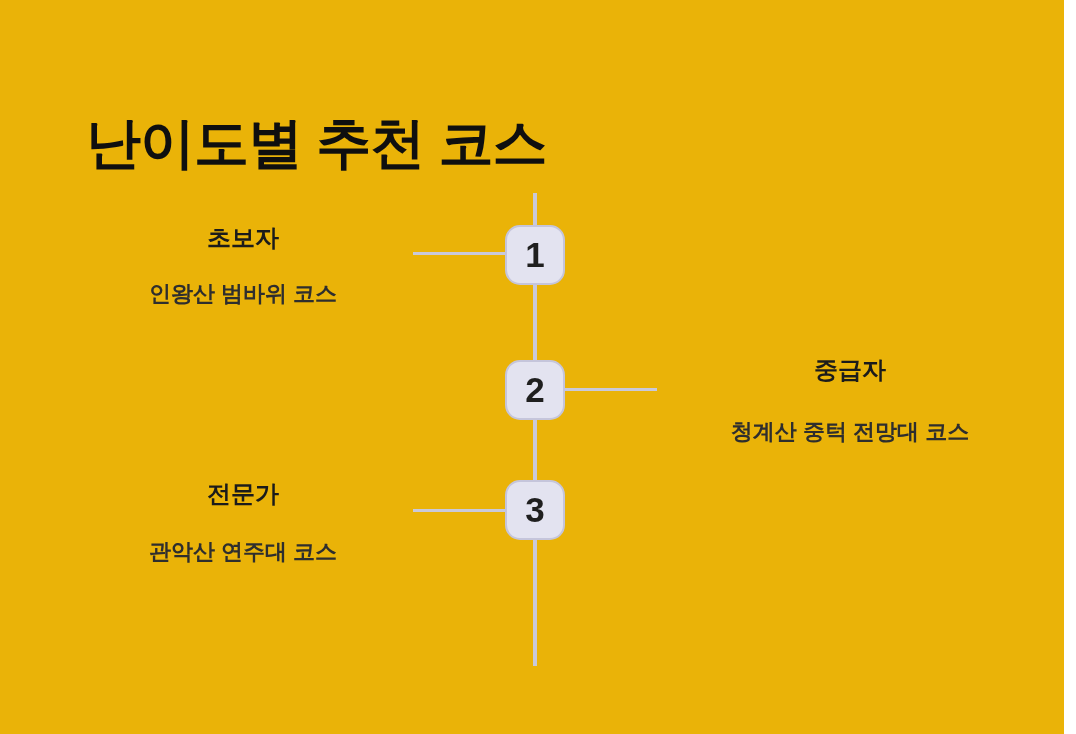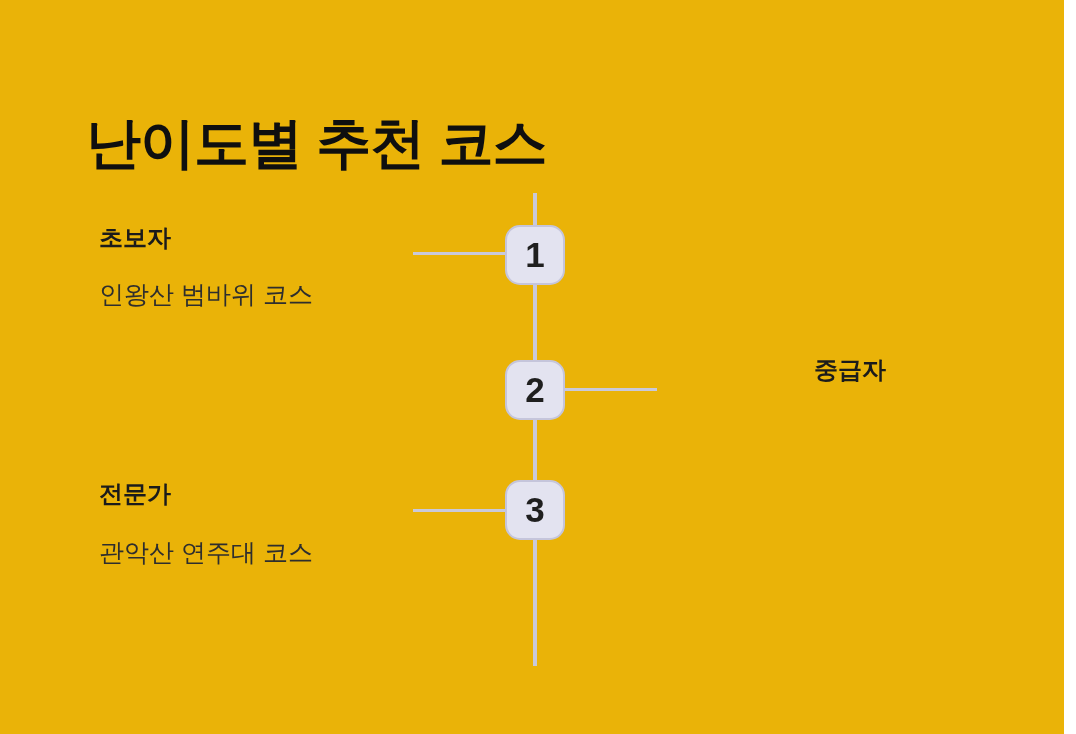--- a/index.html
+++ b/index.html
@@ -55,40 +55,40 @@
     justify-content: center;
     font-size: 35px;
     font-weight: 700;
     color: #1f1f1f;
   }
   .node.n1 { top: 225px; }
   .node.n2 { top: 360px; }
   .node.n3 { top: 480px; }
   .label-left {
     position: absolute;
-    left: 99px;
+    left: 88px;
     width: 310px;
-    text-align: left;
+    text-align: center;
   }
   .label-right {
     position: absolute;
     left: 680px;
     width: 340px;
     text-align: center;
   }
   .level {
     font-size: 24px;
     font-weight: 700;
     color: #1b1b1b;
     line-height: 32px;
     white-space: nowrap;
   }
   .course {
-    font-size: 25px;
-    font-weight: 400;
+    font-size: 22px;
+    font-weight: 700;
     color: #2e2e2e;
     line-height: 32px;
     white-space: nowrap;
   }
   .lv1 { top: 222px; }
   .co1 { top: 278px; }
   .lv2 { top: 354px; }
   .co2 { top: 416px; }
   .lv3 { top: 478px; }
   .co3 { top: 536px; }
@@ -107,20 +107,21 @@
     <span>1</span>
   </div>
   <div class="label-left level lv1">초보자</div>
   <div class="label-left course co1">인왕산 범바위 코스</div>
 
   <div class="connector c2"></div>
   <div class="node n2">
     <span>2</span>
   </div>
   <div class="label-right level lv2">중급자</div>
+  <div class="label-right course co2">청계산 중턱 전망대 코스</div>
 
   <div class="connector c3"></div>
   <div class="node n3">
     <span>3</span>
   </div>
   <div class="label-left course co3">관악산 연주대 코스</div>
   <div class="label-left level lv3">전문가</div>
 
 </div>
 

